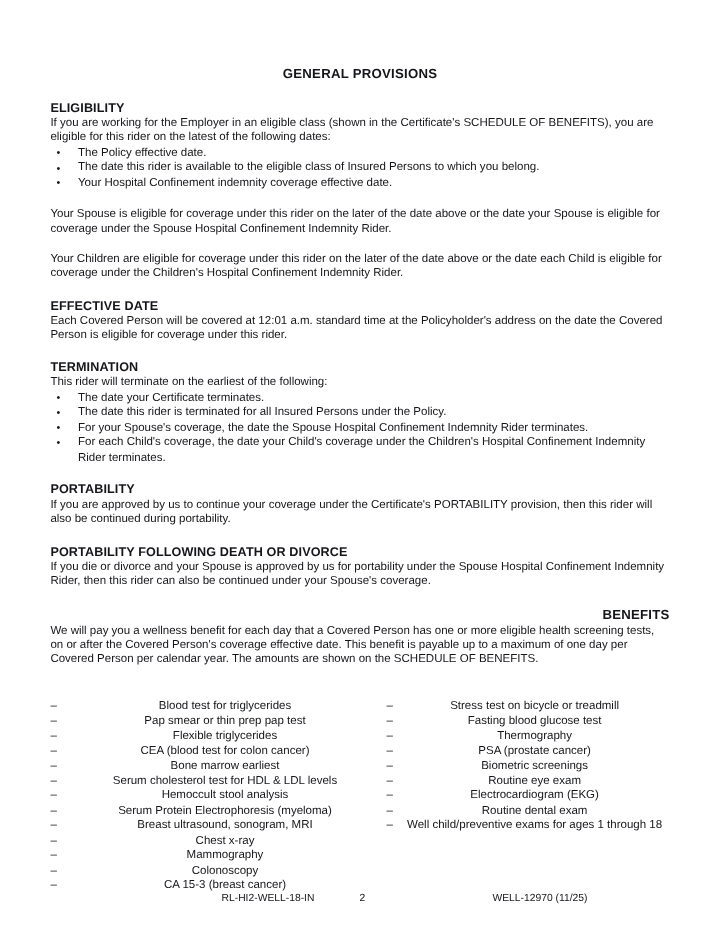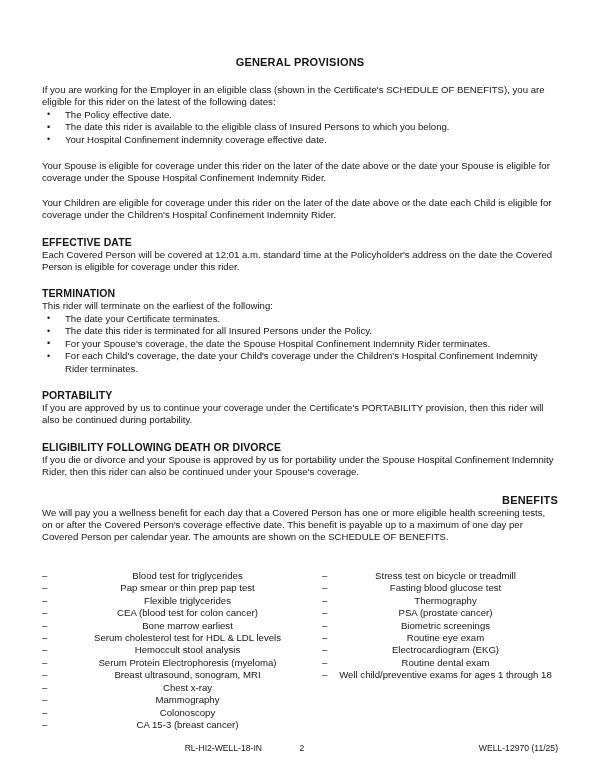--- a/index.html
+++ b/index.html
@@ -118,31 +118,32 @@
     left: 42px;
     top: 743px;
     width: 516px;
     display: flex;
     flex-direction: row;
     align-items: baseline;
     font-size: 8.6px;
   }
   .footer .left { width: 220px; text-align: right; }
   .footer .center { width: 80px; text-align: center; }
-  .footer .right { flex: 1; text-align: right; }
+  .footer .right { flex: 1; text-align: center; }
 </style>
 </head>
 <body>
 
 <div class="page">
 
   <div class="content">
 
     <div class="doc-title">GENERAL PROVISIONS</div>
 
+    <div class="section-head">ELIGIBILITY</div>
     <p class="body-text">If you are working for the Employer in an eligible class (shown in the Certificate's SCHEDULE OF BENEFITS), you are eligible for this rider on the latest of the following dates:</p>
     <ul class="bullets">
       <li>The Policy effective date.</li>
       <li>The date this rider is available to the eligible class of Insured Persons to which you belong.</li>
       <li>Your Hospital Confinement indemnity coverage effective date.</li>
     </ul>
     <div class="gap-lg"></div>
     <p class="body-text">Your Spouse is eligible for coverage under this rider on the later of the date above or the date your Spouse is eligible for coverage under the Spouse Hospital Confinement Indemnity Rider.</p>
     <div class="gap-md"></div>
     <p class="body-text">Your Children are eligible for coverage under this rider on the later of the date above or the date each Child is eligible for coverage under the Children's Hospital Confinement Indemnity Rider.</p>
@@ -163,21 +164,21 @@
       <li>For each Child's coverage, the date your Child's coverage under the Children's Hospital Confinement Indemnity Rider terminates.</li>
     </ul>
 
     <div class="gap-lg"></div>
 
     <div class="section-head">PORTABILITY</div>
     <p class="body-text">If you are approved by us to continue your coverage under the Certificate's PORTABILITY provision, then this rider will also be continued during portability.</p>
 
     <div class="gap-lg"></div>
 
-    <div class="section-head">ELIGIBILITY FOLLOWING DEATH OR DIVORCE</div>
+    <div class="section-head">PORTABILITY FOLLOWING DEATH OR DIVORCE</div>
     <p class="body-text">If you die or divorce and your Spouse is approved by us for portability under the Spouse Hospital Confinement Indemnity Rider, then this rider can also be continued under your Spouse's coverage.</p>
 
     <div class="gap-lg"></div>
 
     <div class="center-head">BENEFITS</div>
     <p class="body-text">We will pay you a wellness benefit for each day that a Covered Person has one or more eligible health screening tests, on or after the Covered Person's coverage effective date. This benefit is payable up to a maximum of one day per Covered Person per calendar year.  The amounts are shown on the SCHEDULE OF BENEFITS.</p>
     <div class="gap-md"></div>
 
     <div class="gap-lg"></div>
 

